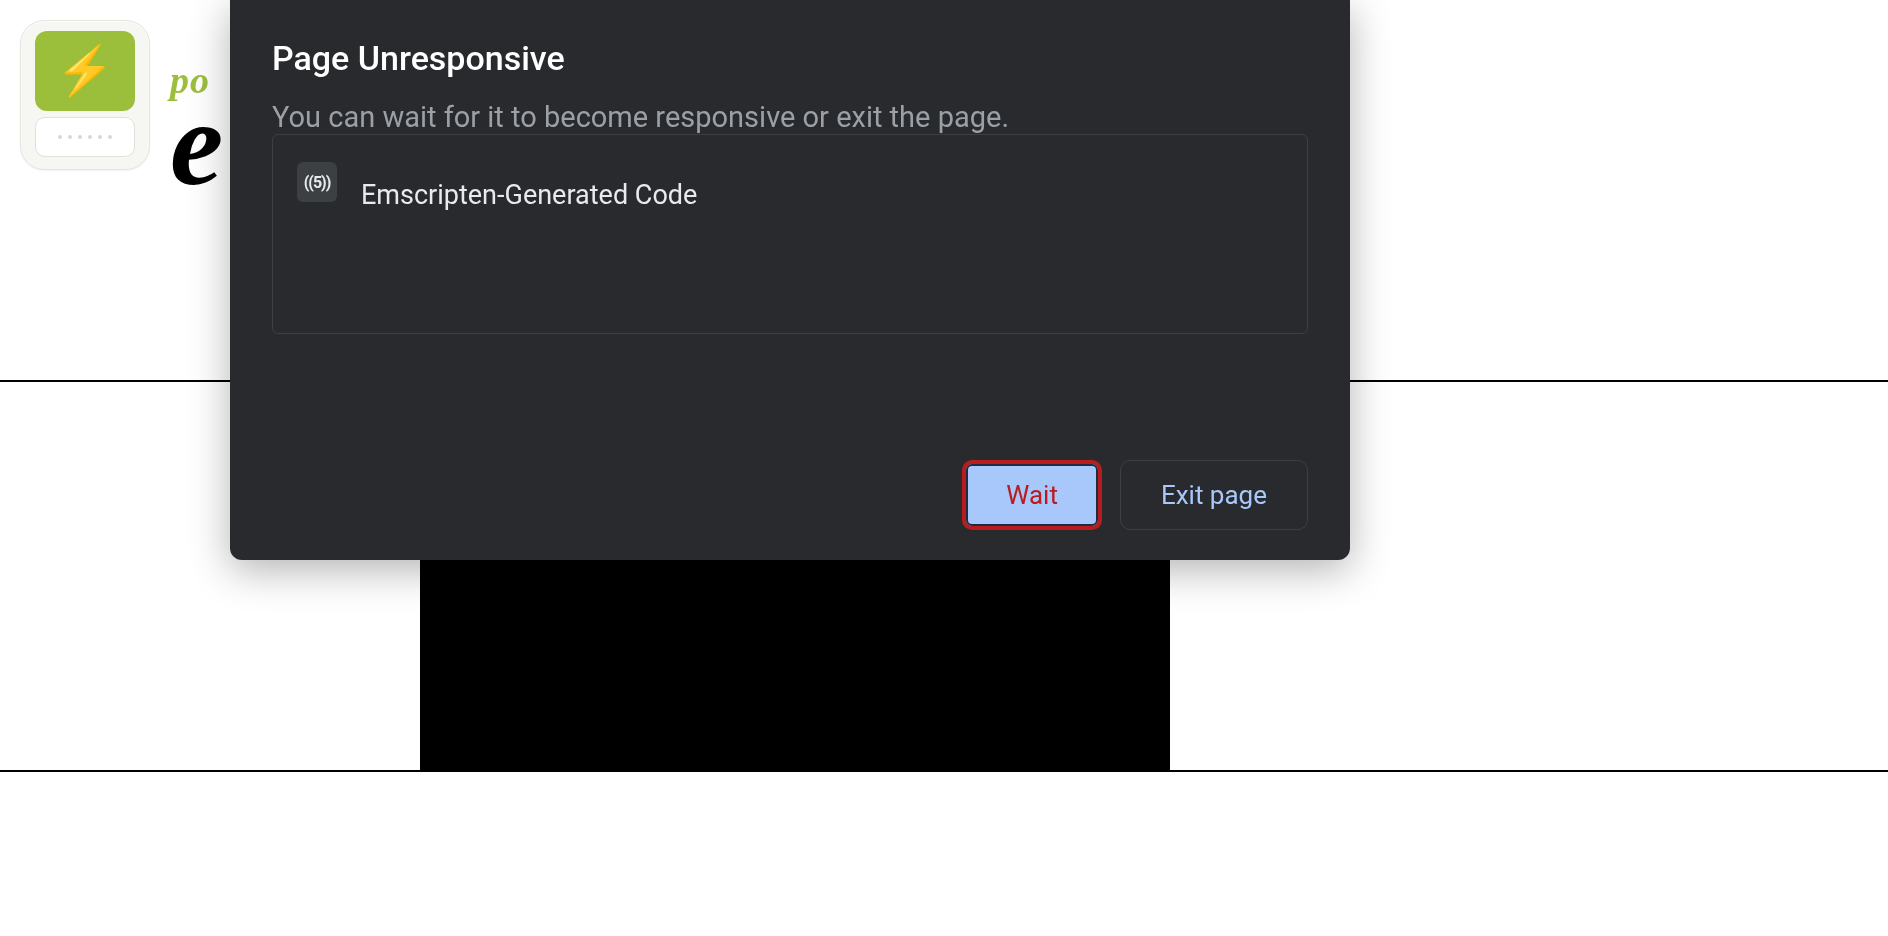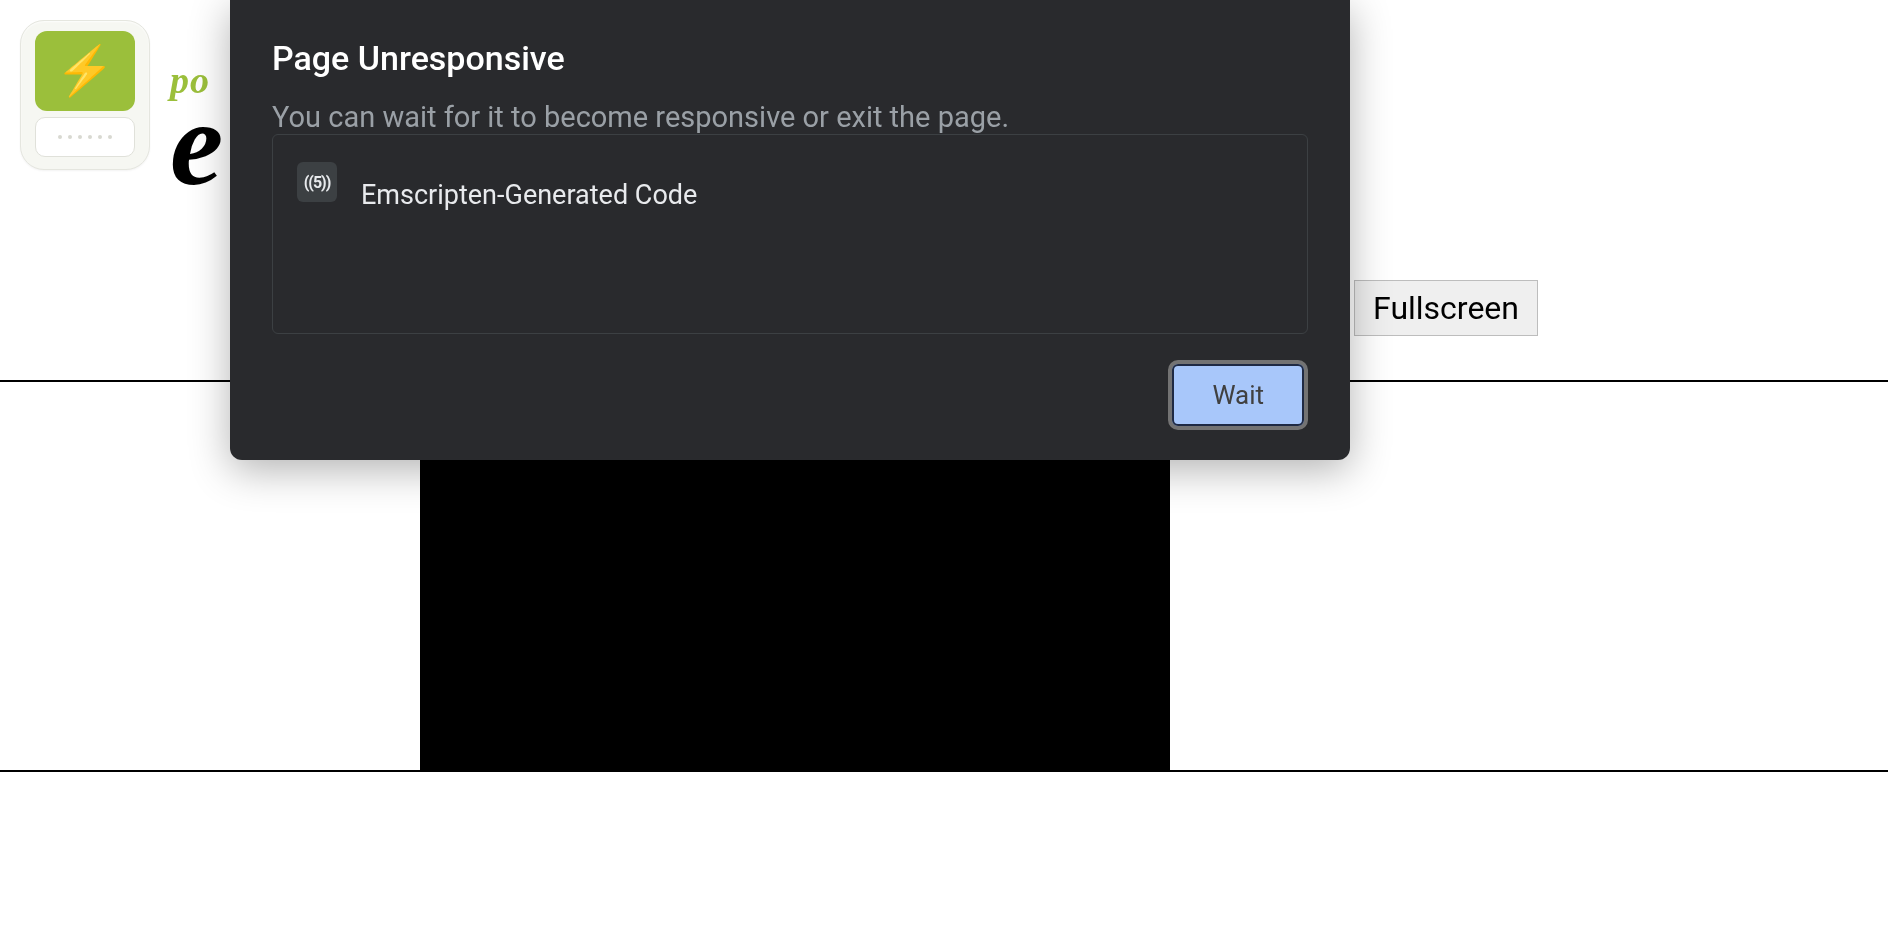--- a/index.html
+++ b/index.html
@@ -19,30 +19,30 @@
 
   .divider { position:absolute; left:0; right:0; top:380px; height:2px; background:#000; }
   .divider2 { position:absolute; left:0; right:0; top:770px; height:2px; background:#000; }
 
   .fullscreen-btn { position:absolute; right:350px; top:280px; font-size:32px; padding:8px 18px; background:#efefef; border:1px solid #bdbdbd; color:#000; cursor:pointer; font-family:inherit; }
 
   .canvas-black { position:absolute; left:420px; top:382px; width:750px; height:388px; background:#000; }
 
   
   .backdrop { position:absolute; inset:0; }
-  .modal { position:absolute; left:230px; top:0; width:1120px; height:460px; background:#292a2d; color:#e8eaed; border-radius:0 0 12px 12px; box-shadow:0 10px 40px rgba(0,0,0,.3); padding:38px 42px 30px 42px; display:flex; flex-direction:column; }
+  .modal { position:absolute; left:230px; top:0; width:1120px; height:560px; background:#292a2d; color:#e8eaed; border-radius:0 0 12px 12px; box-shadow:0 10px 40px rgba(0,0,0,.3); padding:38px 42px 30px 42px; display:flex; flex-direction:column; }
   .modal-title { font-size:34px; font-weight:500; color:#fff; margin-bottom:22px; }
   .modal-sub { font-size:29px; color:#9aa0a6; }
   .page-list { border:1px solid #3c4043; border-radius:6px; padding:18px 24px; height:200px; }
   .page-row { display:flex; align-items:center; gap:24px; }
   .favicon { width:40px; height:40px; border-radius:6px; background:#3c4043; display:flex; align-items:center; justify-content:center; color:#e8eaed; font-weight:700; font-size:16px; letter-spacing:-1px; }
   .page-label { font-size:27px; color:#e8eaed;margin-top:26px; }
   .btn-row { margin-top:auto; display:flex; justify-content:flex-end; gap:18px; padding-top:26px; }
   .btn { font-size:26px; padding:16px 40px; border-radius:10px; cursor:pointer; font-family:inherit; border:1px solid transparent; }
-  .btn-primary { background:#a8c7fa; color:#404040; border:4px solid #737373; outline:2px solid #1f2a44; outline-offset:-6px; }
+  .btn-primary { background:#a8c7fa; color:#b91c1c; border:4px solid #b91c1c; outline:2px solid #1f2a44; outline-offset:-6px; }
   .btn-secondary { background:transparent; color:#a8c7fa; border:1px solid #3c4043; }
 </style>
 </head>
 <body>
 
 <div class="page">
   <div class="header-area">
     <div class="logo-box">
       <div class="logo-top">
           <span class="bolt">⚡</span>
@@ -53,34 +53,34 @@
           <span class="dot"></span>
           <span class="dot"></span>
           <span class="dot"></span>
           <span class="dot"></span>
       </div>
     </div>
     <div class="brand-text">
       <div class="brand-small">po</div>
       <div class="brand-big">e</div>
     </div>
-    <button class="fullscreen-btn">Fullscreen</button>
   </div>
   <div class="divider"></div>
   <div class="canvas-black"></div>
   <div class="divider2"></div>
 </div>
 
 <div class="backdrop">
   <div class="modal" role="dialog">
     <div class="modal-title">Page Unresponsive</div>
     <div class="modal-sub">You can wait for it to become responsive or exit the page.</div>
     <div class="page-list">
       <div class="page-row">
         <div class="favicon">((5))</div>
         <div class="page-label">Emscripten-Generated Code</div>
       </div>
     </div>
     <div class="btn-row">
       <button class="btn btn-primary">Wait</button>
+      <button class="btn btn-secondary">Exit page</button>
     </div>
   </div>
 </div>
 
 </body></html>

